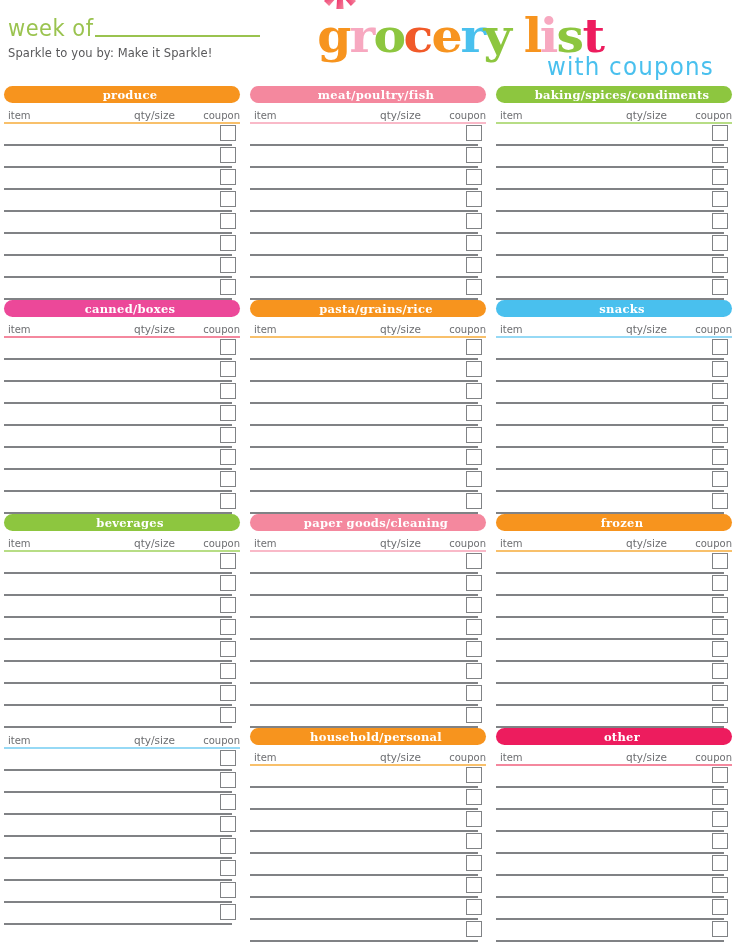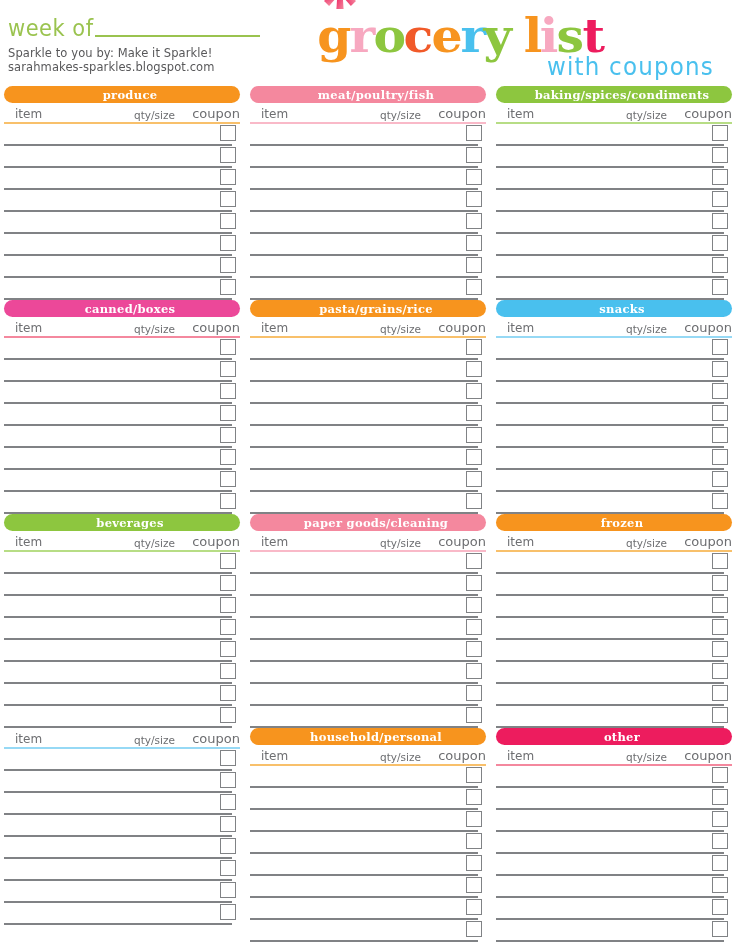--- a/index.html
+++ b/index.html
@@ -147,35 +147,35 @@
   .column-labels {
     display: flex;
     align-items: flex-end;
     height: 15px;
     margin-top: 3px;
     width: 236px;
     position: relative;
   }
 
   .label-item {
-    font-size: 12px;
+    font-size: 10px;
     color: #6d6e71;
     position: absolute;
-    left: 11px;
+    left: 4px;
     bottom: 0;
   }
   .label-qty {
     font-size: 10.5px;
     color: #6d6e71;
     position: absolute;
     left: 130px;
     bottom: 0;
   }
   .label-coupon {
-    font-size: 13px;
+    font-size: 10px;
     color: #6d6e71;
     position: absolute;
     right: 0;
     bottom: 0;
   }
 
   .label-underline {
     height: 1.5px;
     width: 236px;
     margin-top: 1px;
@@ -215,21 +215,20 @@
 <body>
 
 <div id="page-header">
 
   <div id="week-of-block">
     <div id="week-of-row">
       <span id="week-of-label" style="color: rgb(154, 195, 79);">week of</span>
       <span id="week-of-line" style="background: rgb(154, 195, 79);"></span>
     </div>
     <div id="credit-line-1">Sparkle to you by: Make it Sparkle!</div>
-    <div id="credit-line-2">sarahmakes-sparkles.blogspot.com</div>
   </div>
 
   <div id="title-block">
     <div id="title-main">
       <span id="asterisk-icon">
         <svg width="44" height="44" viewBox="0 0 44 44" aria-hidden="true">
           <defs>
             <linearGradient id="petalgrad" x1="0" y1="0" x2="1" y2="1">
               <stop offset="0%" stop-color="#f4889e"></stop>
               <stop offset="100%" stop-color="#ed1c5e"></stop>

